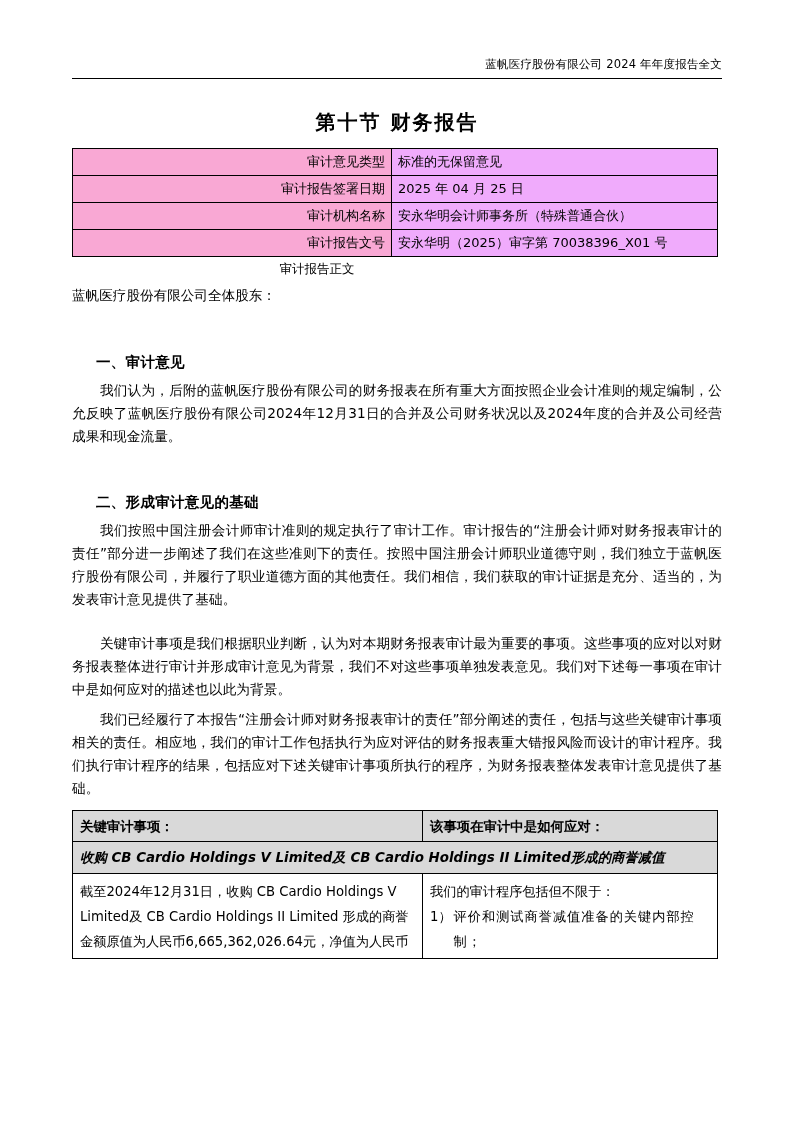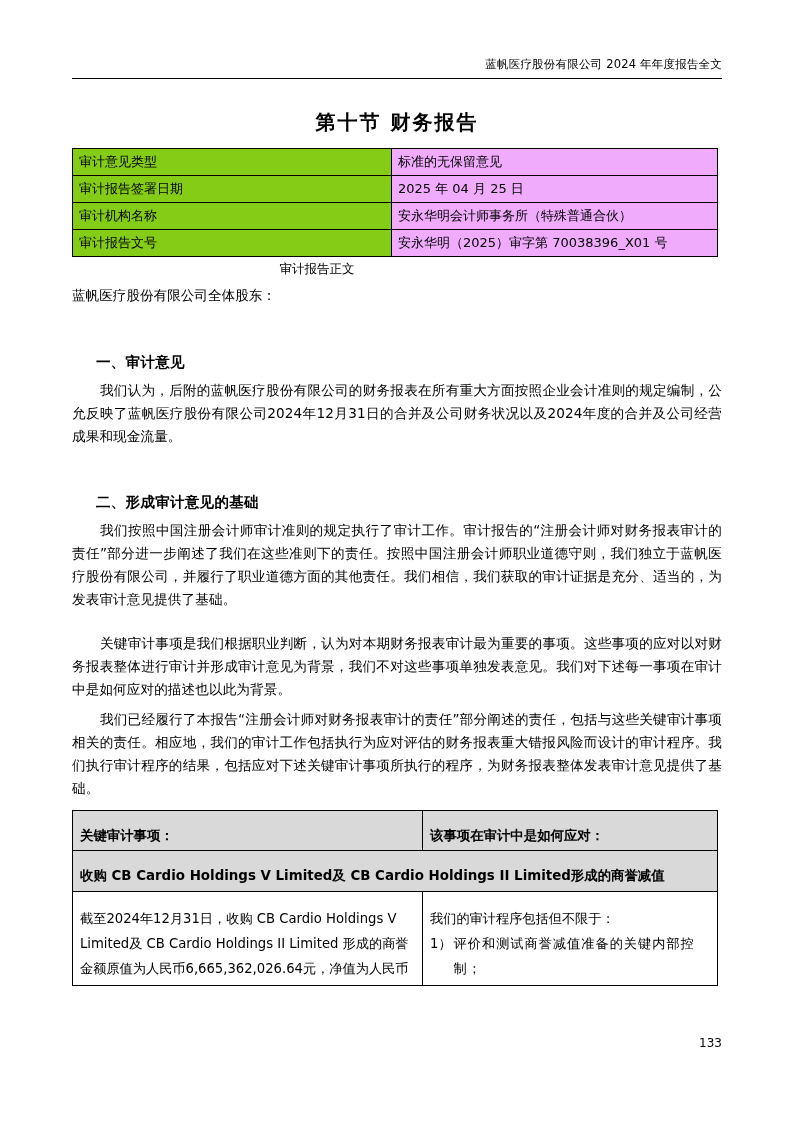--- a/index.html
+++ b/index.html
@@ -119,40 +119,42 @@
     font-size: 13px;
     line-height: 21px;
     padding: 2px 6px 3px 6px;
     vertical-align: top;
   }
 
   
   #audit-info-table { margin-top: 12px; }
   #audit-info-table td { height: 20px; }
   #audit-info-table td.k {
-    background: #84cc16;
+    background: #f9a8d4;
     width: 319px;
+    text-align: right;
   }
   #audit-info-table td.v {
     background: #f0abfc;
   }
 
   
   #kam-table { margin-top: 10px; width: 645px; }
   #kam-table td {
-    padding: 14px 7px 4px 7px;
+    padding: 5px 7px 4px 7px;
   }
   #kam-table td.kam-head {
     background: #d9d9d9;
     font-weight: bold;
     font-size: 13.4px;
   }
   #kam-table td.kam-span {
     background: #d9d9d9;
     font-weight: bold;
+    font-style: italic;
     font-size: 13.4px;
     line-height: 22px;
   }
   #kam-table td.kam-body {
     background: #ffffff;
     font-size: 13.2px;
     line-height: 25px;
   }
 
   .num-item {
@@ -251,15 +253,14 @@
               <span class="num">1）</span>
               <span class="txt">评价和测试商誉减值准备的关键内部控制；</span>
             </div>
           </td>
         </tr>
       </tbody>
     </table>
 
   </div>
 
-  <div class="page-number">133</div>
 
 </div>
 
 </body></html>

